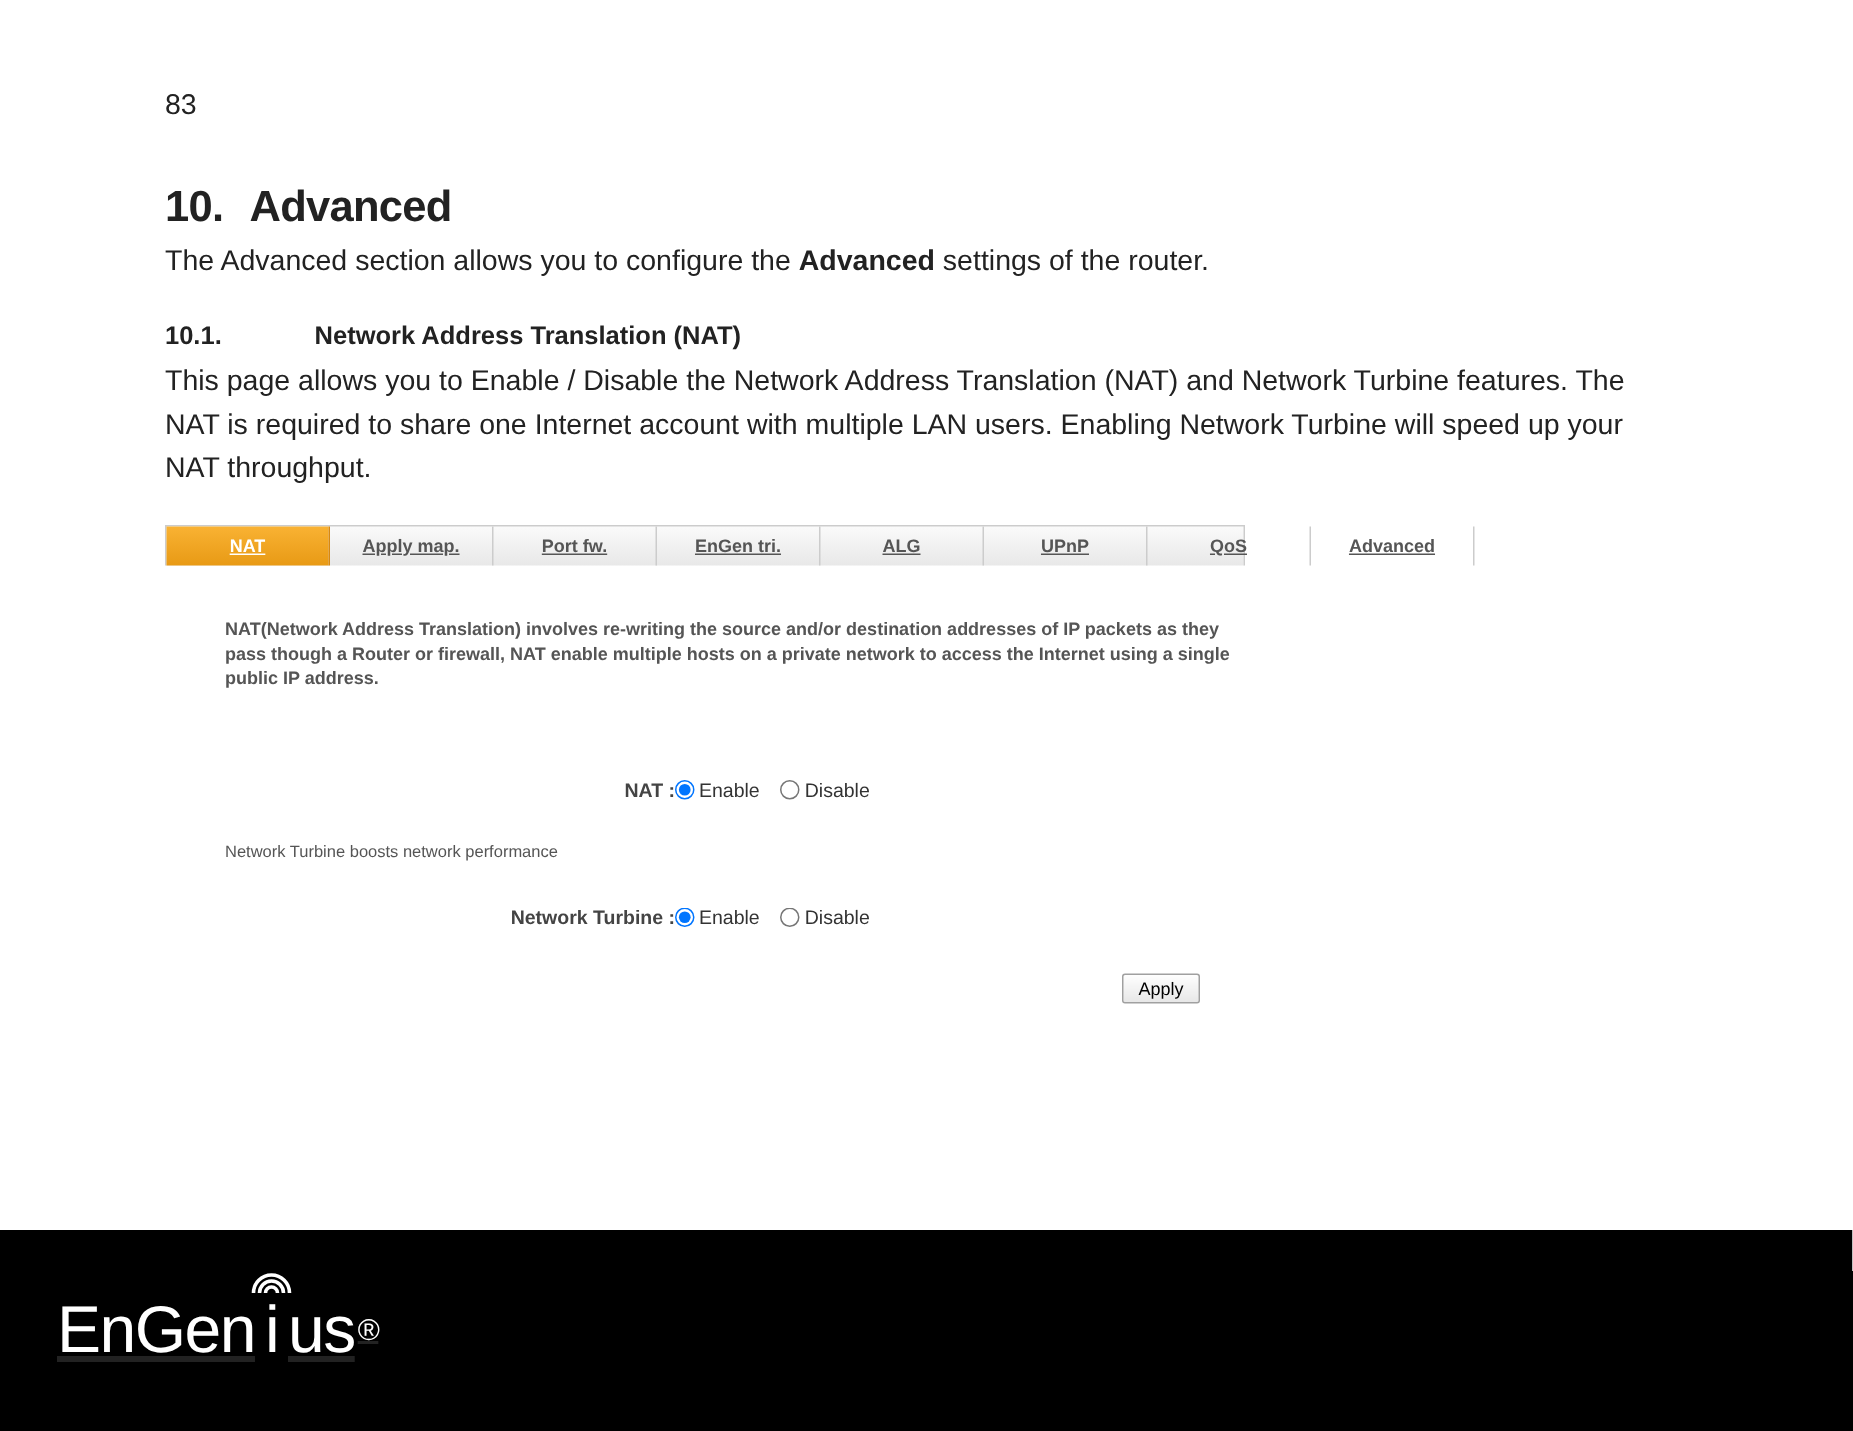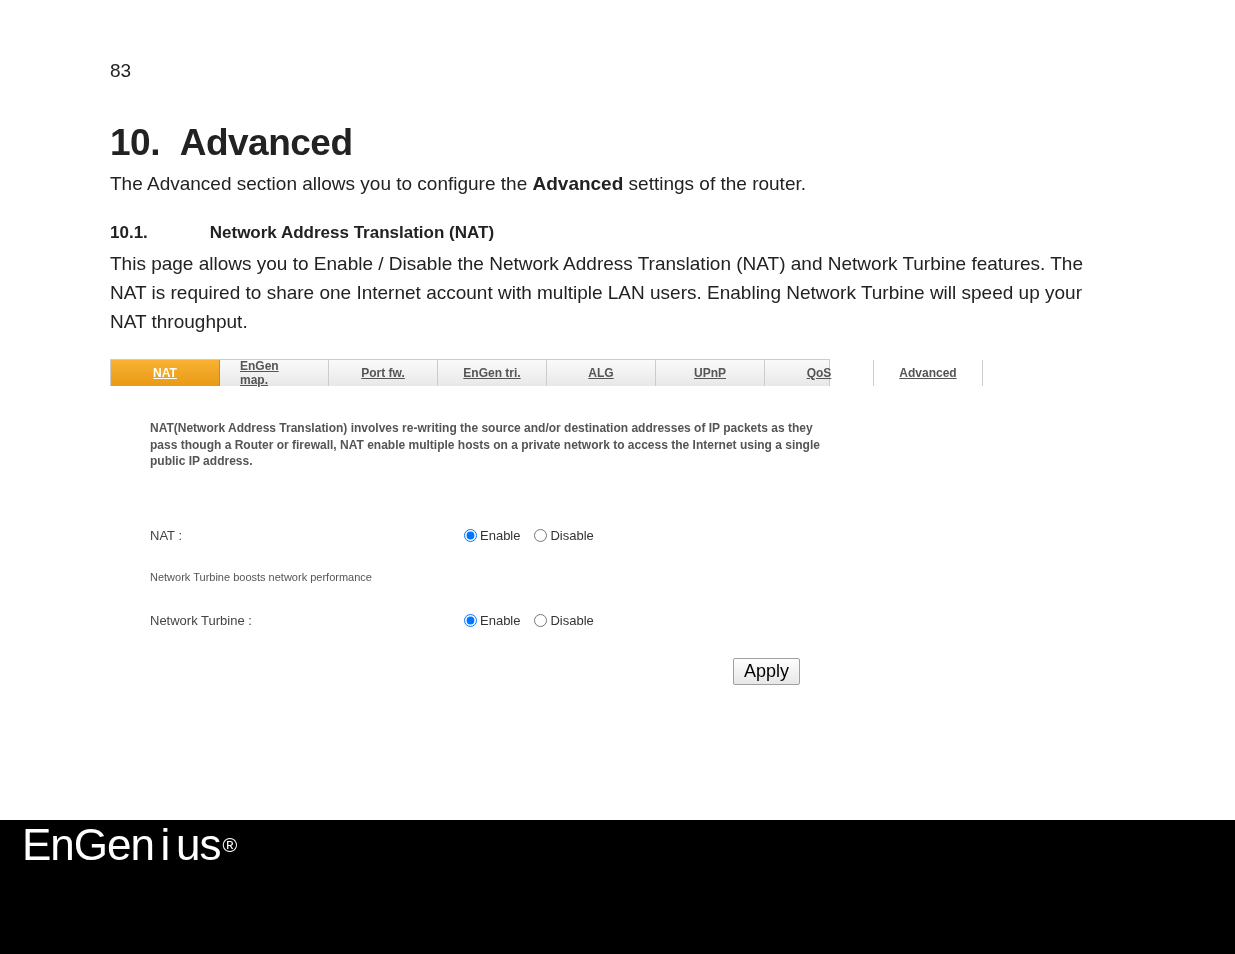--- a/index.html
+++ b/index.html
@@ -15,21 +15,21 @@
     box-sizing: border-box;
     min-height: 820px;
     border-radius: 14px;
   }
   .page-number {
     font-size: 19px;
     color: #222;
     margin-bottom: 40px;
   }
   h1.section {
-    font-size: 37px;
+    font-size: 29px;
     font-weight: 700;
     margin: 0 0 6px 0;
     letter-spacing: -0.5px;
   }
   h1.section .secnum {
     display:inline-block;
   }
   h1.section .indent {
     display:inline-block;
     margin-left:10px;
@@ -100,57 +100,58 @@
     margin-bottom: 58px;
     font-weight: bold;
   }
   .form-row {
     display: flex;
     align-items: center;
     margin-bottom: 28px;
   }
   .form-row .lbl {
     width: 300px;
-    font-weight: 400;
+    text-align: right;
+    font-weight: 700;
     font-size: 13px;
-    padding-right: 14px;
   }
   .radio-set { display:flex; gap:6px; align-items:flex-end; font-size:13px; color:#333;}
   .radio-set label { margin-right: 8px; display:flex; align-items:center; gap:3px;}
   input[type=radio]{ margin:0; }
   .turbine-note {
     font-size: 11px;
     color: #555;
     margin: 0 0 30px 0;
   }
   .apply-wrap {
     display:flex;
     justify-content:flex-end;
     padding-right: 20px;
     margin-top: 30px;
   }
   button.apply {
     font-family: Arial, sans-serif;
-    font-size: 18px;
+    font-size: 12px;
     padding: 2px 10px;
     background: linear-gradient(#fefefe,#e7e7e7);
     border: 1px solid #a0a0a0;
     border-radius: 2px;
     cursor: pointer;
   }
 
   
   .footer {
     background: #000;
     height: 134px;
     width: 1235px;
     display:flex;
-    align-items:flex-start;
-    padding-left: 22px;
+    align-items:center;
+    padding-left: 38px;
     box-sizing:border-box;
+    text-decoration:underline;
   }
   .logo {
     color:#fff;
     font-family: "Segoe UI", Arial, sans-serif;
     font-size: 44px;
     font-weight: 400;
     letter-spacing: -1px;
     display:flex;
     align-items:center;
   }
@@ -191,21 +192,21 @@
 
   <h2 class="subsection">
     <span class="secnum">10.1.</span>
     <span>Network Address Translation (NAT)</span>
   </h2>
   <p class="para">This page allows you to Enable / Disable the Network Address Translation (NAT) and Network Turbine features. The NAT is required to share one Internet account with multiple LAN users. Enabling Network Turbine will speed up your NAT throughput.</p>
 
   <div class="ui-shot">
     <div class="tab-row">
       <div class="tab active">NAT</div>
-      <div class="tab">EnGen map.</div>
+      <div class="tab">Apply map.</div>
       <div class="tab">Port fw.</div>
       <div class="tab">EnGen tri.</div>
       <div class="tab">ALG</div>
       <div class="tab">UPnP</div>
       <div class="tab">QoS</div>
       <div class="tab">Advanced</div>
     </div>
 
     <div class="ui-body">
       <div class="nat-desc">NAT(Network Address Translation) involves re-writing the source and/or destination addresses of IP packets as they pass though a Router or firewall, NAT enable multiple hosts on a private network to access the Internet using a single public IP address.</div>

